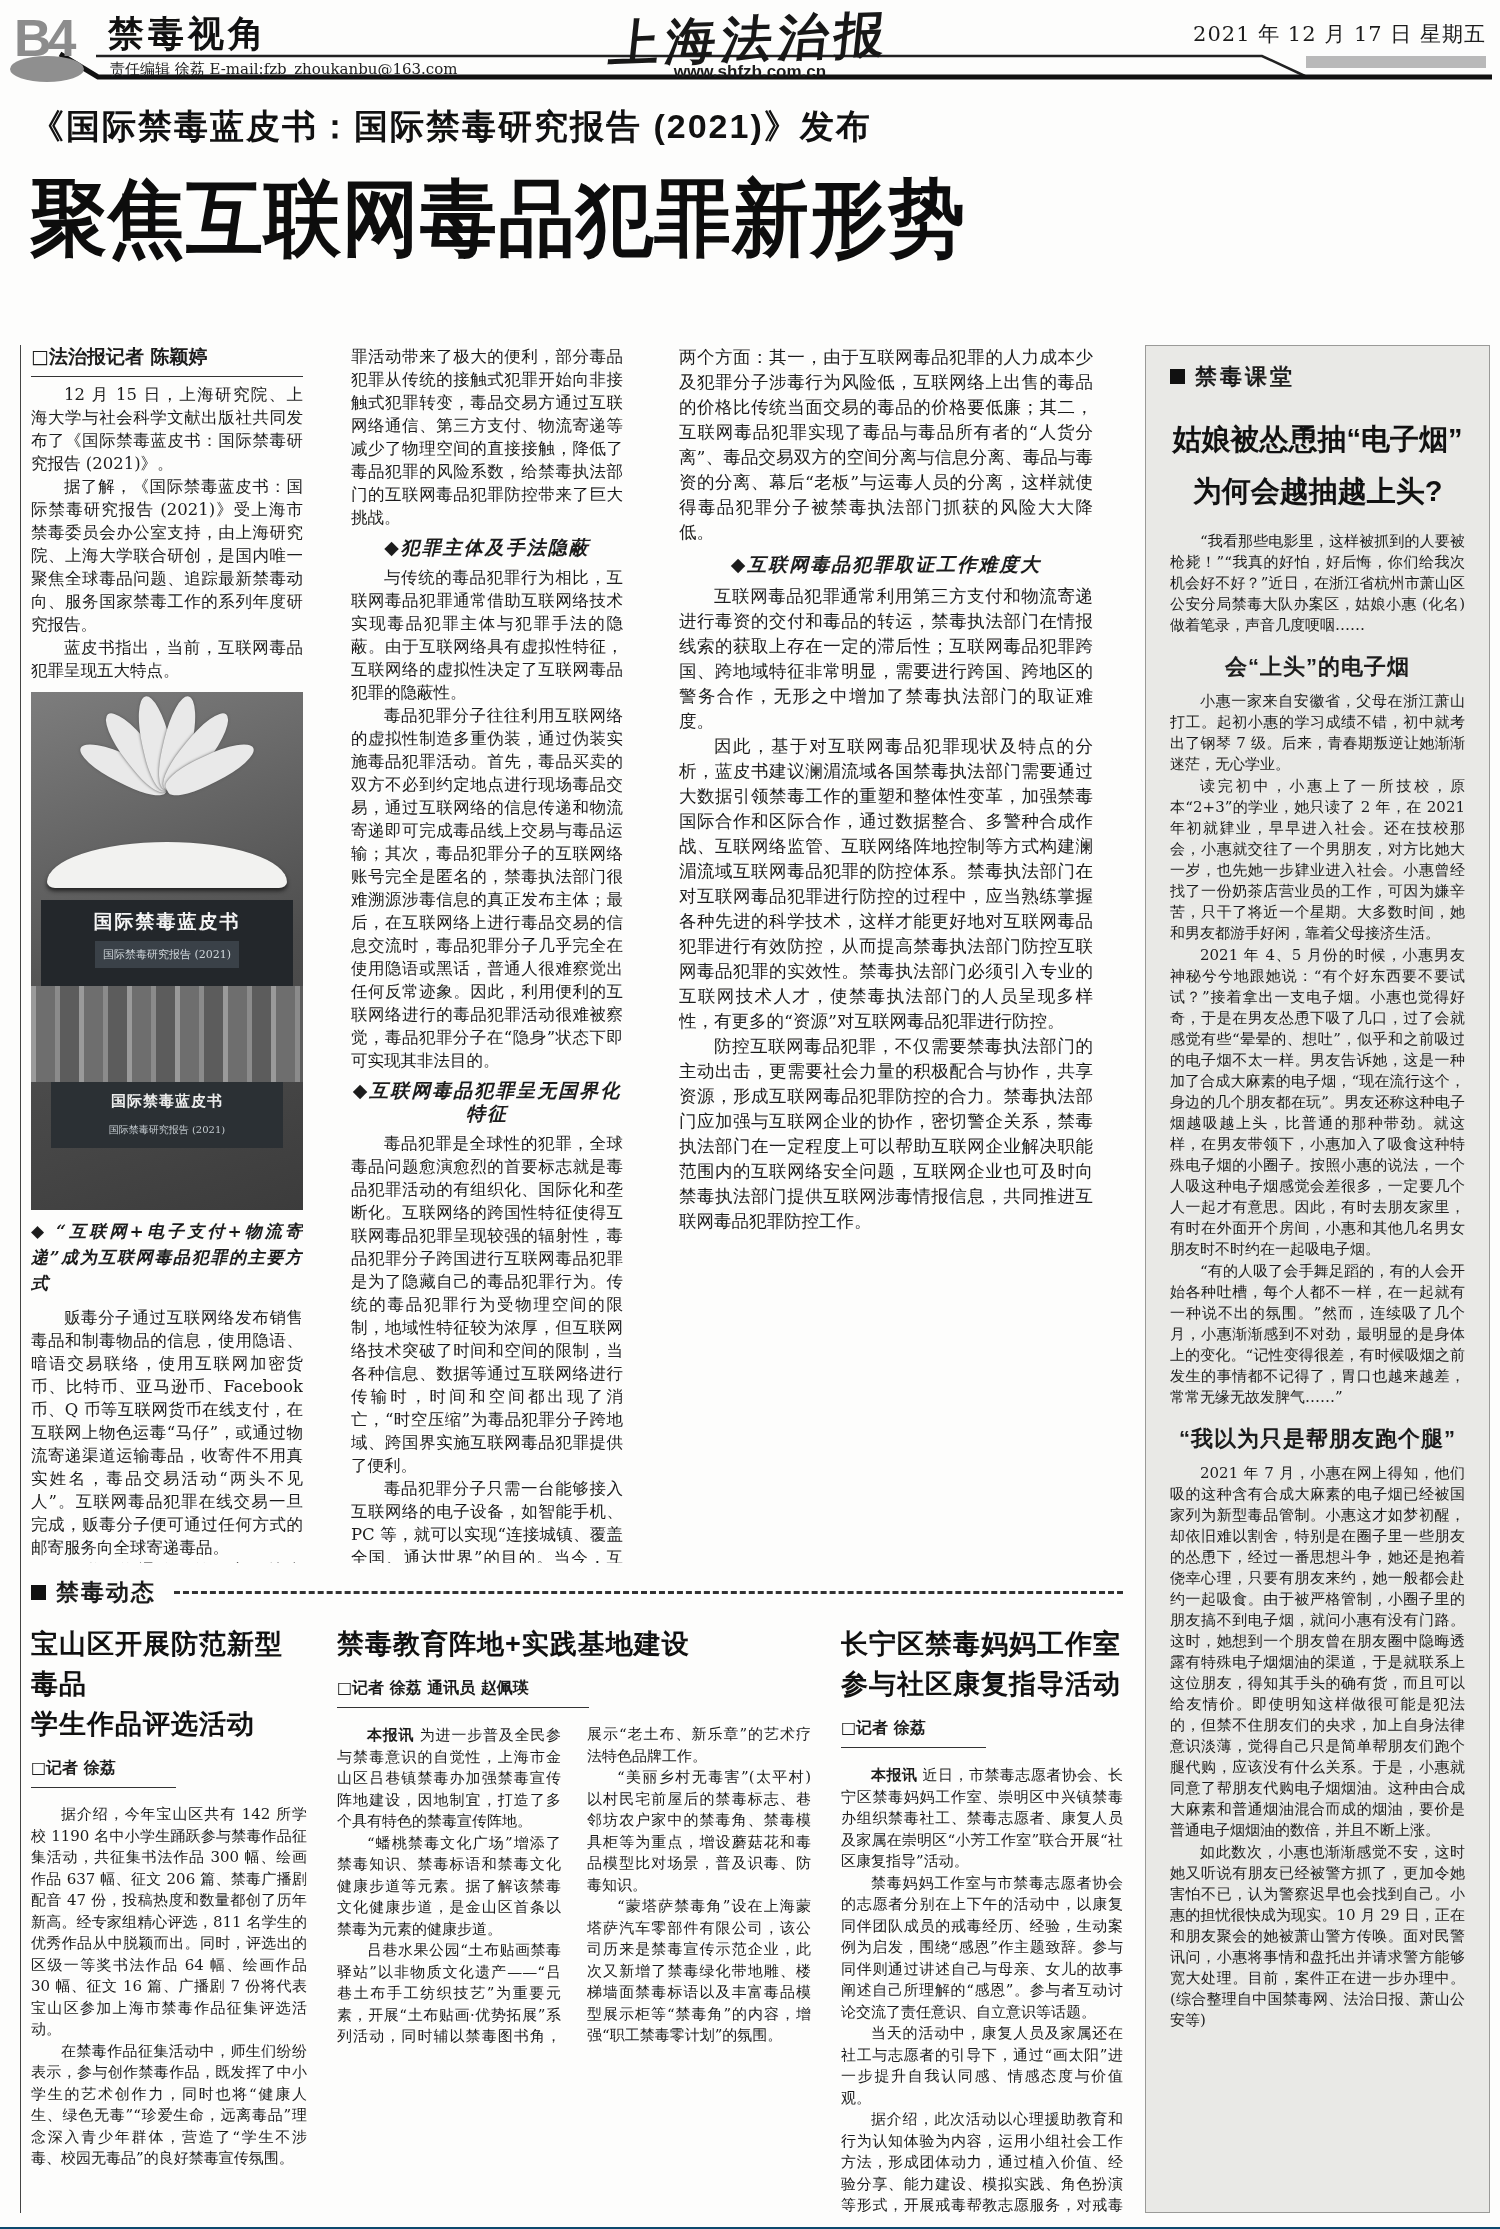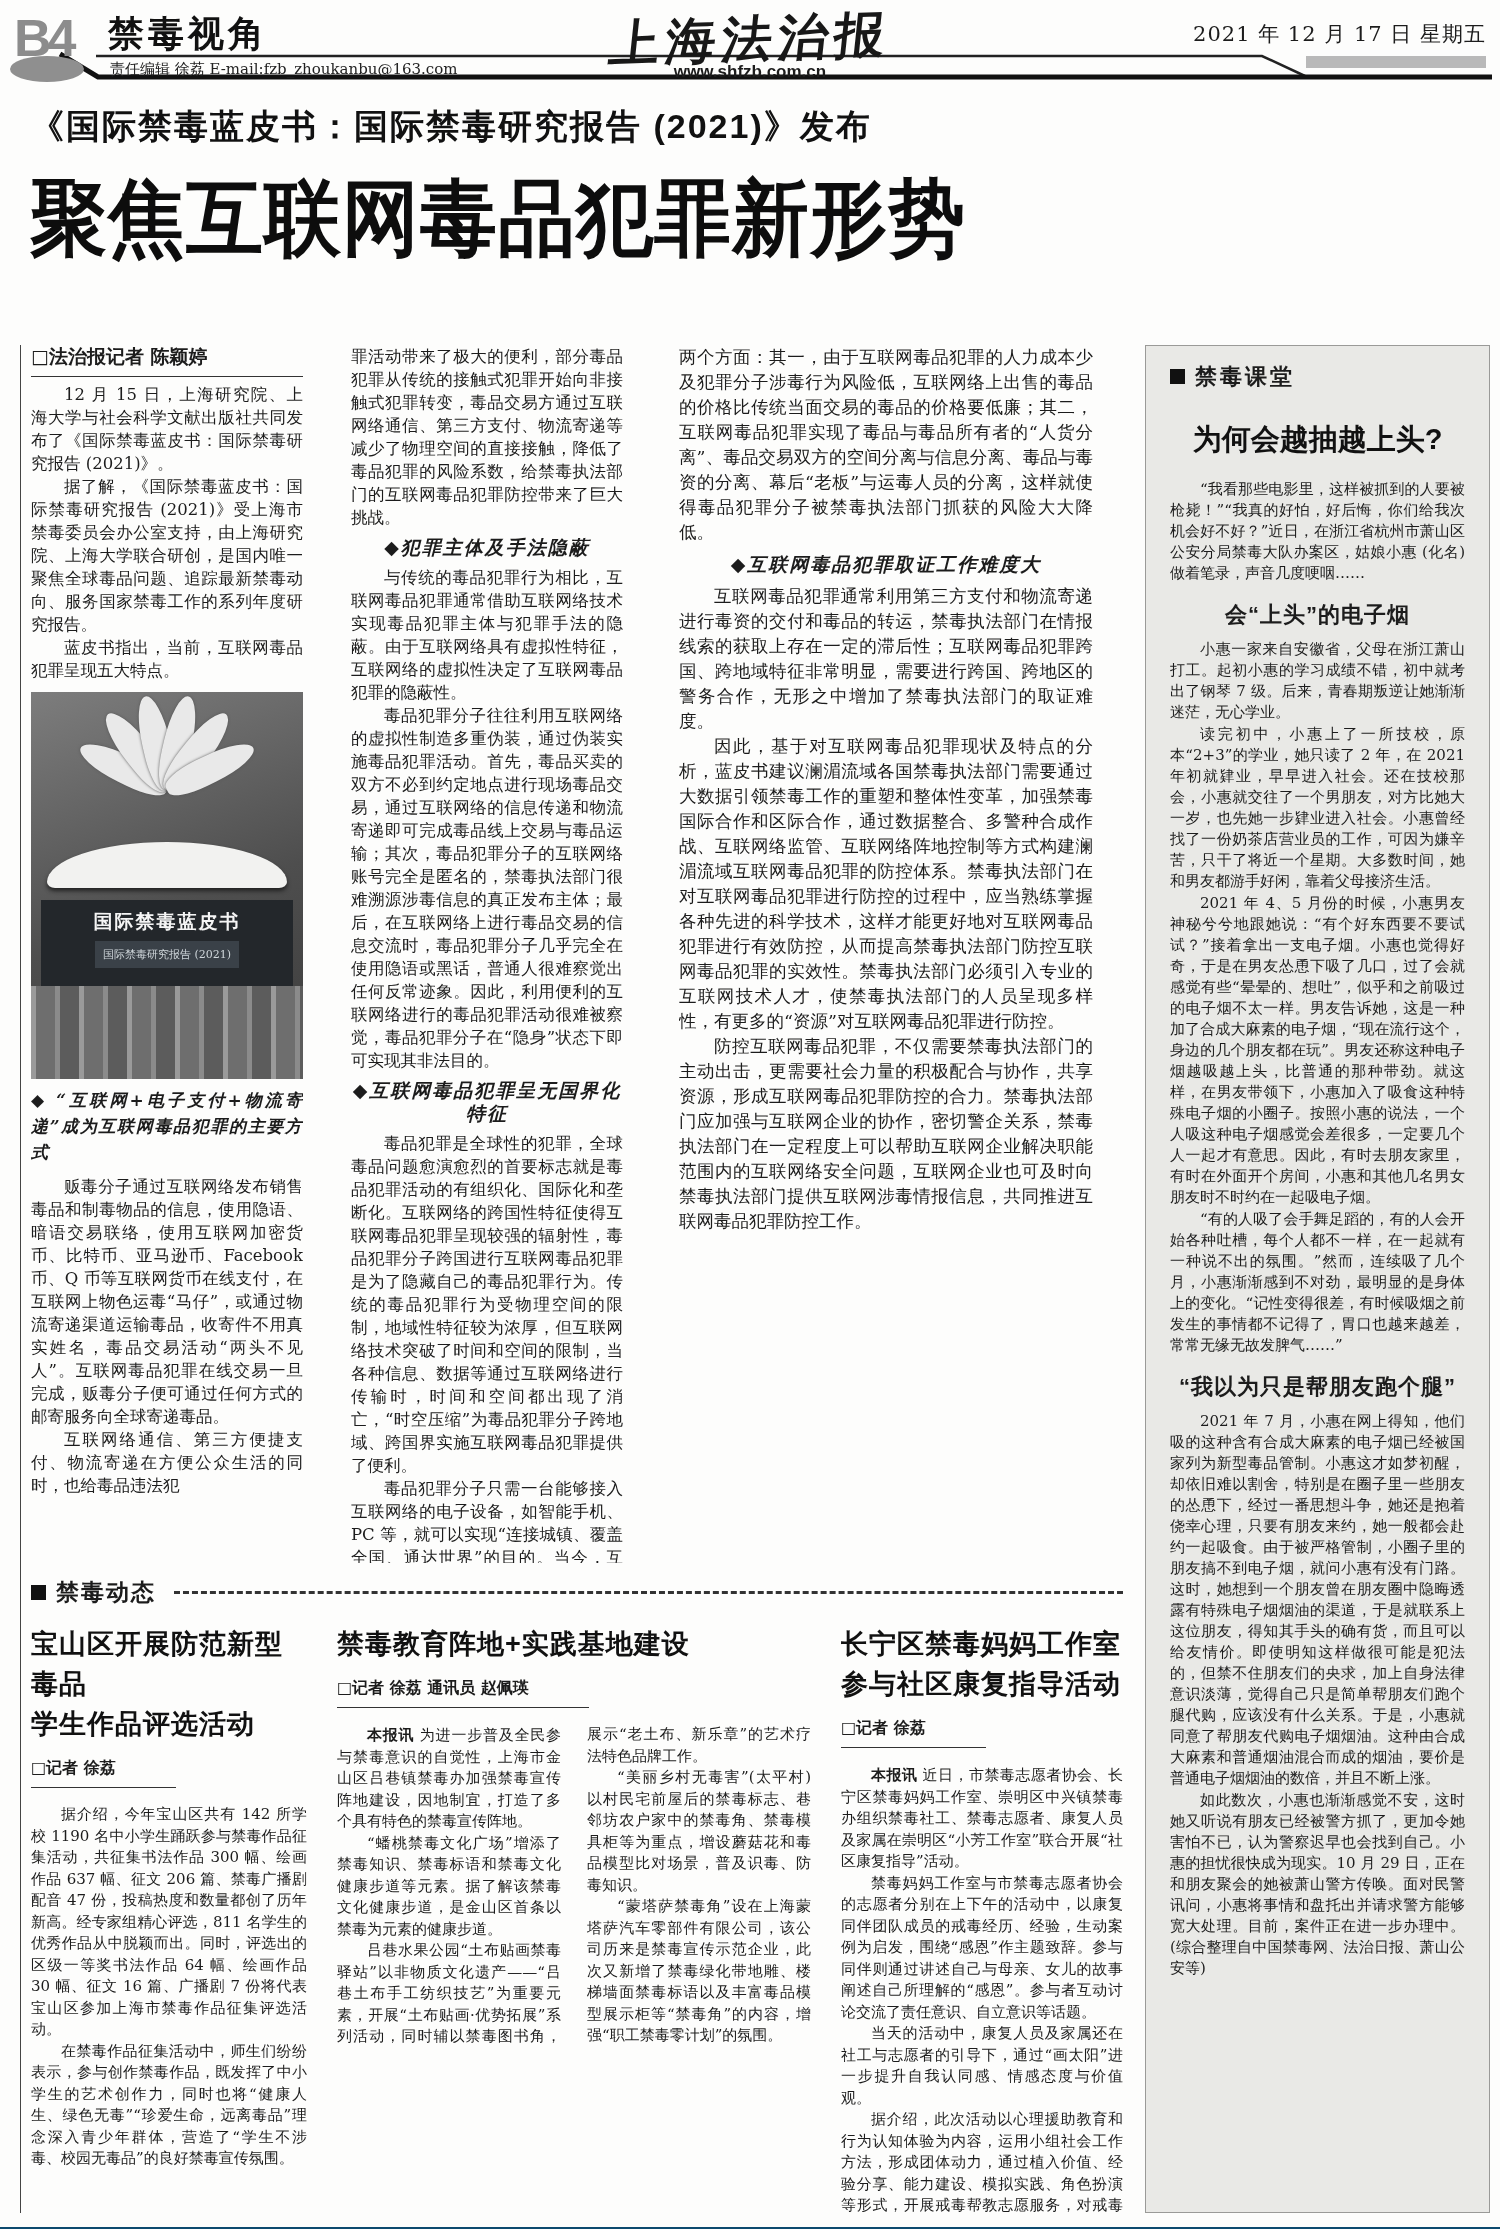--- a/index.html
+++ b/index.html
@@ -40,21 +40,21 @@
   .c1 { width:272px; margin-right:48px; }
   .c2 { width:272px; margin-right:56px; }
   .c3 { width:414px; font-size:17.5px; line-height:25px; }
   .b-p { text-indent:2em; }
   .b-pc { text-indent:0; }
   .b-sub { text-align:center; font-weight:bold; font-style:italic; font-size:19px;
            letter-spacing:2px; margin:7px 0; font-family:"DejaVu Serif",serif; }
   .byline-main { font-weight:bold; font-size:19px; padding-bottom:8px; margin-bottom:6px;
                  border-bottom:1px solid #333; }
   
-  .photo { position:relative; width:272px; height:387px; margin:10px 0 8px;
+  .photo { position:relative; width:272px; height:518px; margin:10px 0 8px;
            background:linear-gradient(160deg,#7d7d7d,#4e4e4e 55%,#3c3c3c); overflow:hidden; }
   .fan { position:absolute; left:50%; top:88px; width:0; height:0; }
   .fan i { position:absolute; left:-14px; top:-86px; width:28px; height:96px; background:#e9e9e9;
            border-radius:50% 50% 40% 40%; transform-origin:50% 100%; box-shadow:0 0 3px #555; }
   .book-base { position:absolute; left:16px; top:150px; width:240px; height:46px; background:#f2f2f0;
                border-radius:120px 120px 8px 8px / 40px 40px 6px 6px; box-shadow:0 3px 4px #222; }
   .cover1 { position:absolute; left:10px; top:208px; width:252px; height:86px; background:#23272b;
             color:#eee; text-align:center; padding-top:10px; }
   .cover1 .bt { font-size:19px; font-weight:bold; letter-spacing:2px; color:#f5f5f5; }
   .cover1 .bs { font-size:11px; margin-top:8px; color:#cfd6da; background:#3a4148; display:inline-block;
@@ -219,20 +219,21 @@
         </div>
       </div>
     </div>
 
     <aside class="ketang">
       <div class="kt-labelrow">
         <span class="sq"></span>
         <span class="kt-label">禁毒课堂</span>
       </div>
       <div class="kt-title">
+        <div>姑娘被怂恿抽“电子烟”</div>
         <div>为何会越抽越上头?</div>
       </div>
       <div>
           <div class="b-p">“我看那些电影里，这样被抓到的人要被枪毙！”“我真的好怕，好后悔，你们给我次机会好不好？”近日，在浙江省杭州市萧山区公安分局禁毒大队办案区，姑娘小惠 (化名) 做着笔录，声音几度哽咽……</div>
           <div class="b-ksub">会“上头”的电子烟</div>
           <div class="b-p">小惠一家来自安徽省，父母在浙江萧山打工。起初小惠的学习成绩不错，初中就考出了钢琴 7 级。后来，青春期叛逆让她渐渐迷茫，无心学业。</div>
           <div class="b-p">读完初中，小惠上了一所技校，原本“2+3”的学业，她只读了 2 年，在 2021 年初就肄业，早早进入社会。还在技校那会，小惠就交往了一个男朋友，对方比她大一岁，也先她一步肄业进入社会。小惠曾经找了一份奶茶店营业员的工作，可因为嫌辛苦，只干了将近一个星期。大多数时间，她和男友都游手好闲，靠着父母接济生活。</div>
           <div class="b-p">2021 年 4、5 月份的时候，小惠男友神秘兮兮地跟她说：“有个好东西要不要试试？”接着拿出一支电子烟。小惠也觉得好奇，于是在男友怂恿下吸了几口，过了会就感觉有些“晕晕的、想吐”，似乎和之前吸过的电子烟不太一样。男友告诉她，这是一种加了合成大麻素的电子烟，“现在流行这个，身边的几个朋友都在玩”。男友还称这种电子烟越吸越上头，比普通的那种带劲。就这样，在男友带领下，小惠加入了吸食这种特殊电子烟的小圈子。按照小惠的说法，一个人吸这种电子烟感觉会差很多，一定要几个人一起才有意思。因此，有时去朋友家里，有时在外面开个房间，小惠和其他几名男女朋友时不时约在一起吸电子烟。</div>
           <div class="b-p">“有的人吸了会手舞足蹈的，有的人会开始各种吐槽，每个人都不一样，在一起就有一种说不出的氛围。”然而，连续吸了几个月，小惠渐渐感到不对劲，最明显的是身体上的变化。“记性变得很差，有时候吸烟之前发生的事情都不记得了，胃口也越来越差，常常无缘无故发脾气……”</div>
           <div class="b-ksub">“我以为只是帮朋友跑个腿”</div>

